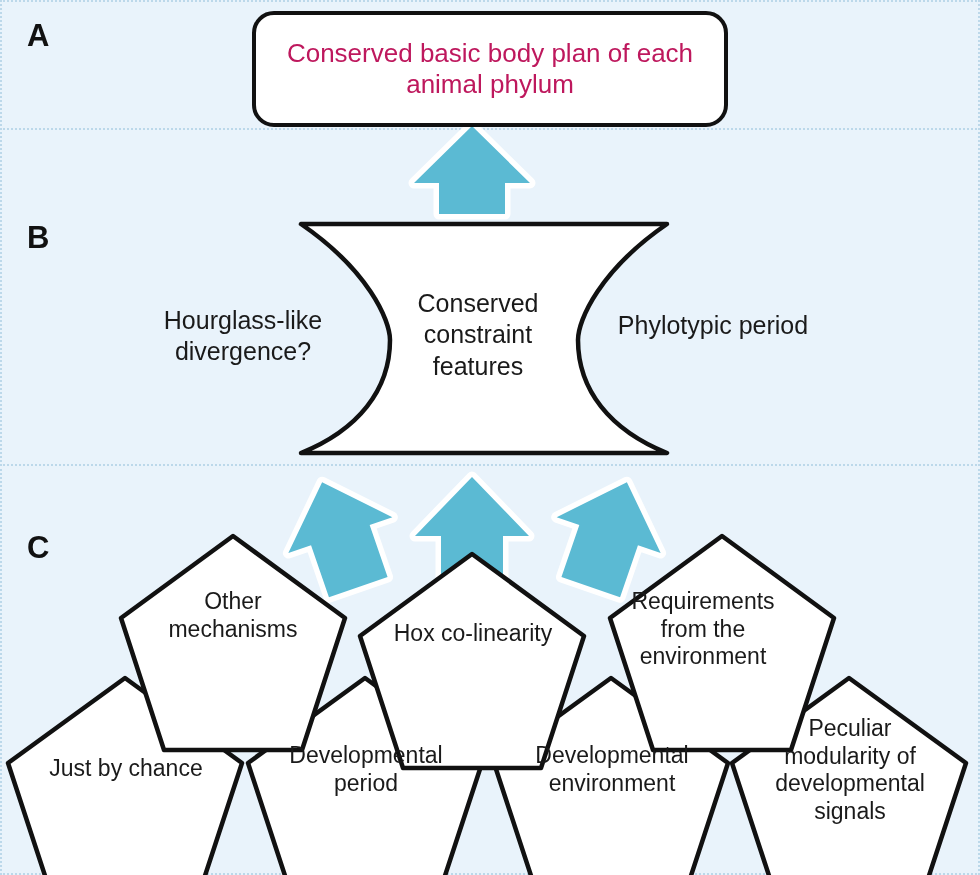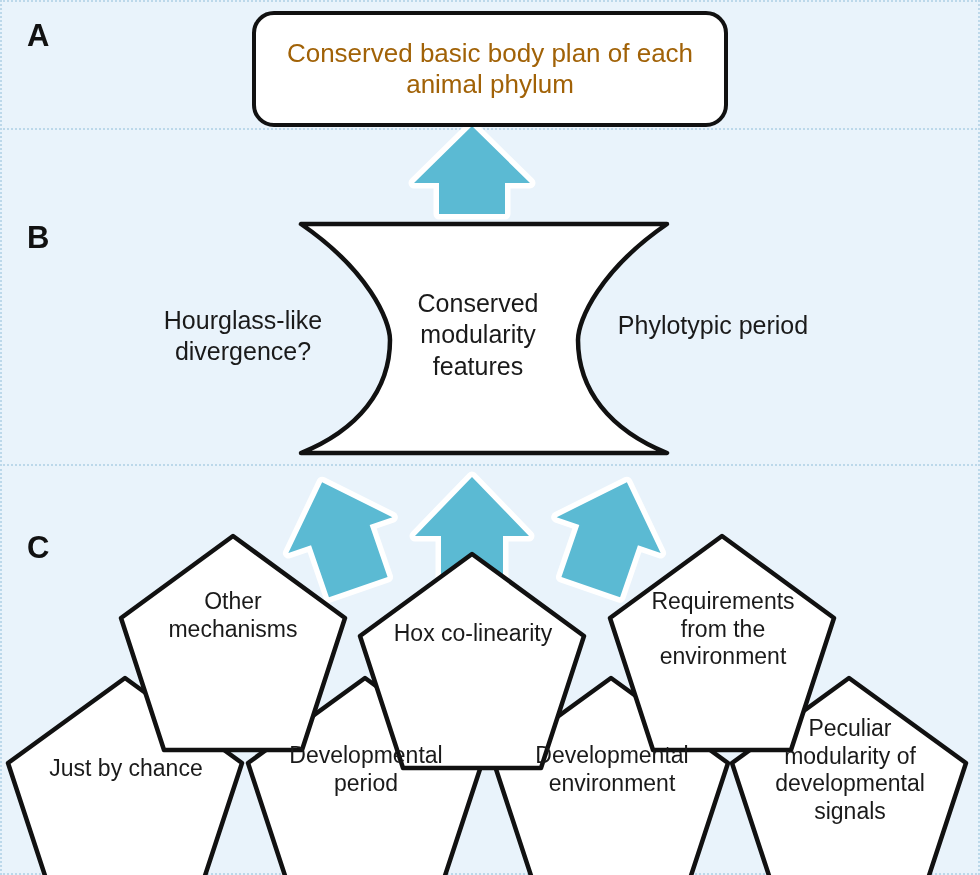--- a/index.html
+++ b/index.html
@@ -43,21 +43,21 @@
     width:476px;height:116px;
     box-sizing:border-box;
     background:#ffffff;
     border:4px solid #111;
     border-radius:22px;
     display:flex;align-items:center;justify-content:center;
     text-align:center;
     z-index:4;
   }
   #box-a-text{
-    font-size:26px;color:#a16207;line-height:1.18;
+    font-size:26px;color:#be185d;line-height:1.18;
     padding:0 18px;
   }
 
   
   #art{
     position:absolute;left:0;top:0;width:980px;height:875px;
     pointer-events:none;
     z-index:3;
   }
 
@@ -162,25 +162,25 @@
     </g>
     <g>
       <polygon points="472,554 584,636 541,768 403,768 360,636" fill="#ffffff" stroke="#111111" stroke-width="4.5" stroke-linejoin="round"></polygon>
     </g>
     <g>
       <polygon points="722,536 834,618 791,750 653,750 610,618" fill="#ffffff" stroke="#111111" stroke-width="4.5" stroke-linejoin="round"></polygon>
     </g>
   </svg>
 
   <div class="lbl" id="hg-left">Hourglass-like divergence?</div>
-  <div class="lbl" id="hg-center">Conserved modularity features</div>
+  <div class="lbl" id="hg-center">Conserved constraint features</div>
   <div class="lbl" id="hg-right">Phylotypic period</div>
 
   <div class="pent-lbl" style="left:143px;top:588px;width:180px;">Other mechanisms</div>
   <div class="pent-lbl" style="left:375px;top:620px;width:196px;">Hox co-linearity</div>
-  <div class="pent-lbl" style="left:634px;top:588px;width:178px;">Requirements from the environment</div>
+  <div class="pent-lbl" style="left:614px;top:588px;width:178px;">Requirements from the environment</div>
 
   <div class="pent-lbl" style="left:33px;top:755px;width:186px;">Just by chance</div>
   <div class="pent-lbl" style="left:272px;top:742px;width:188px;">Developmental period</div>
   <div class="pent-lbl" style="left:518px;top:742px;width:188px;">Developmental environment</div>
   <div class="pent-lbl" style="left:756px;top:715px;width:188px;">Peculiar modularity of developmental signals</div>
 
 </div>
 
 </body></html>

